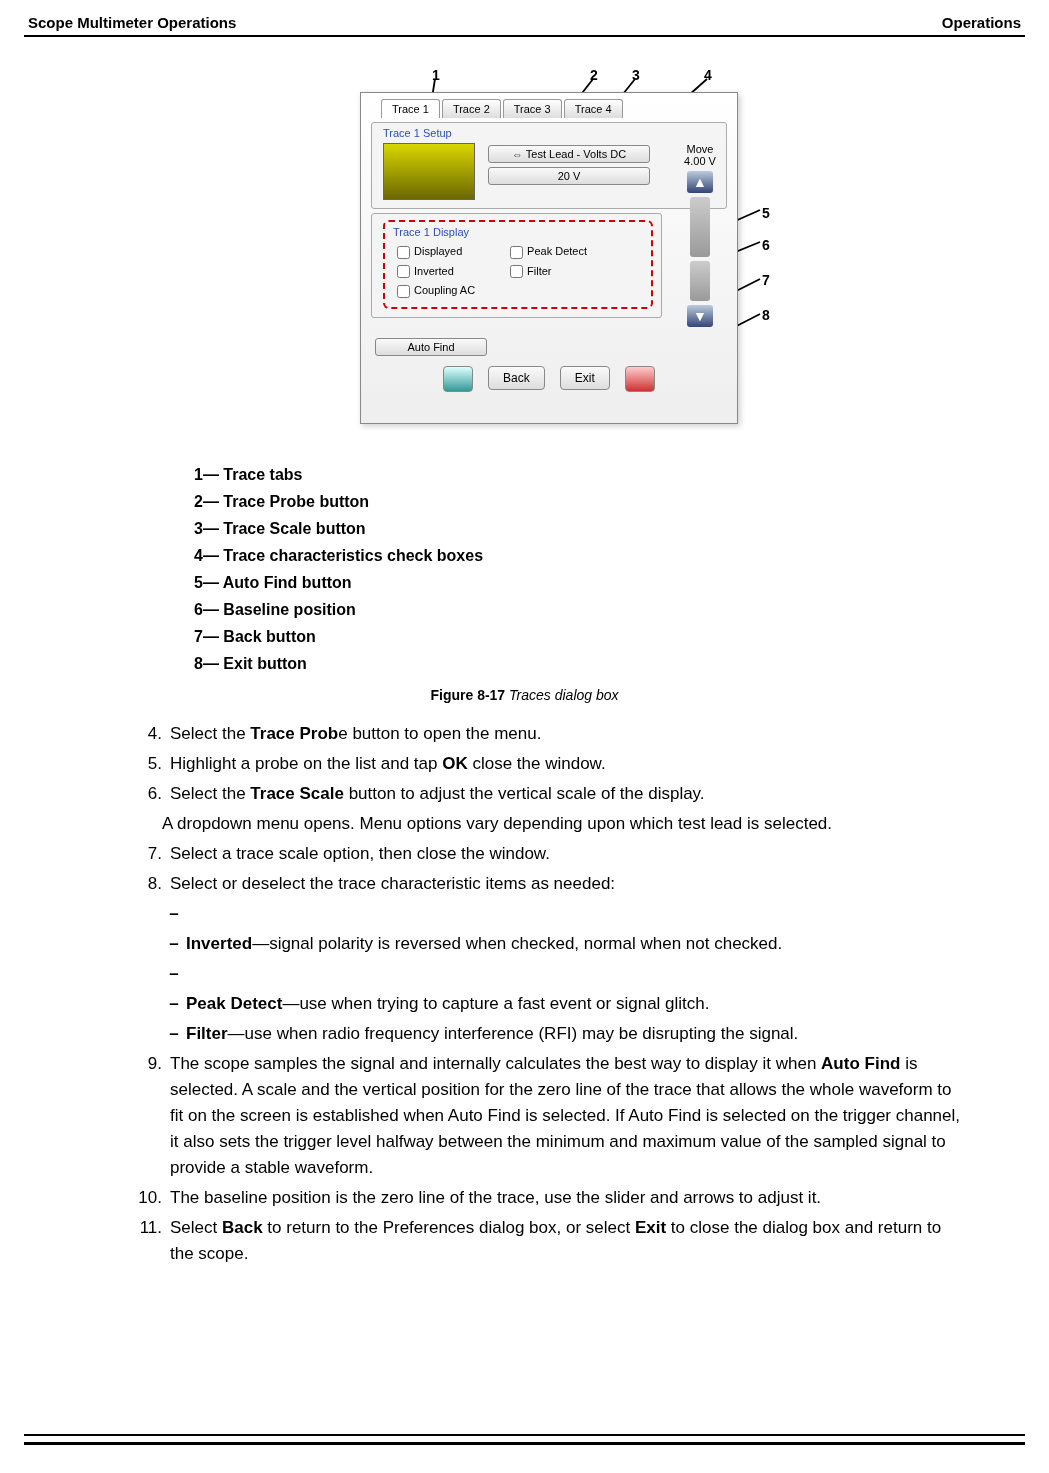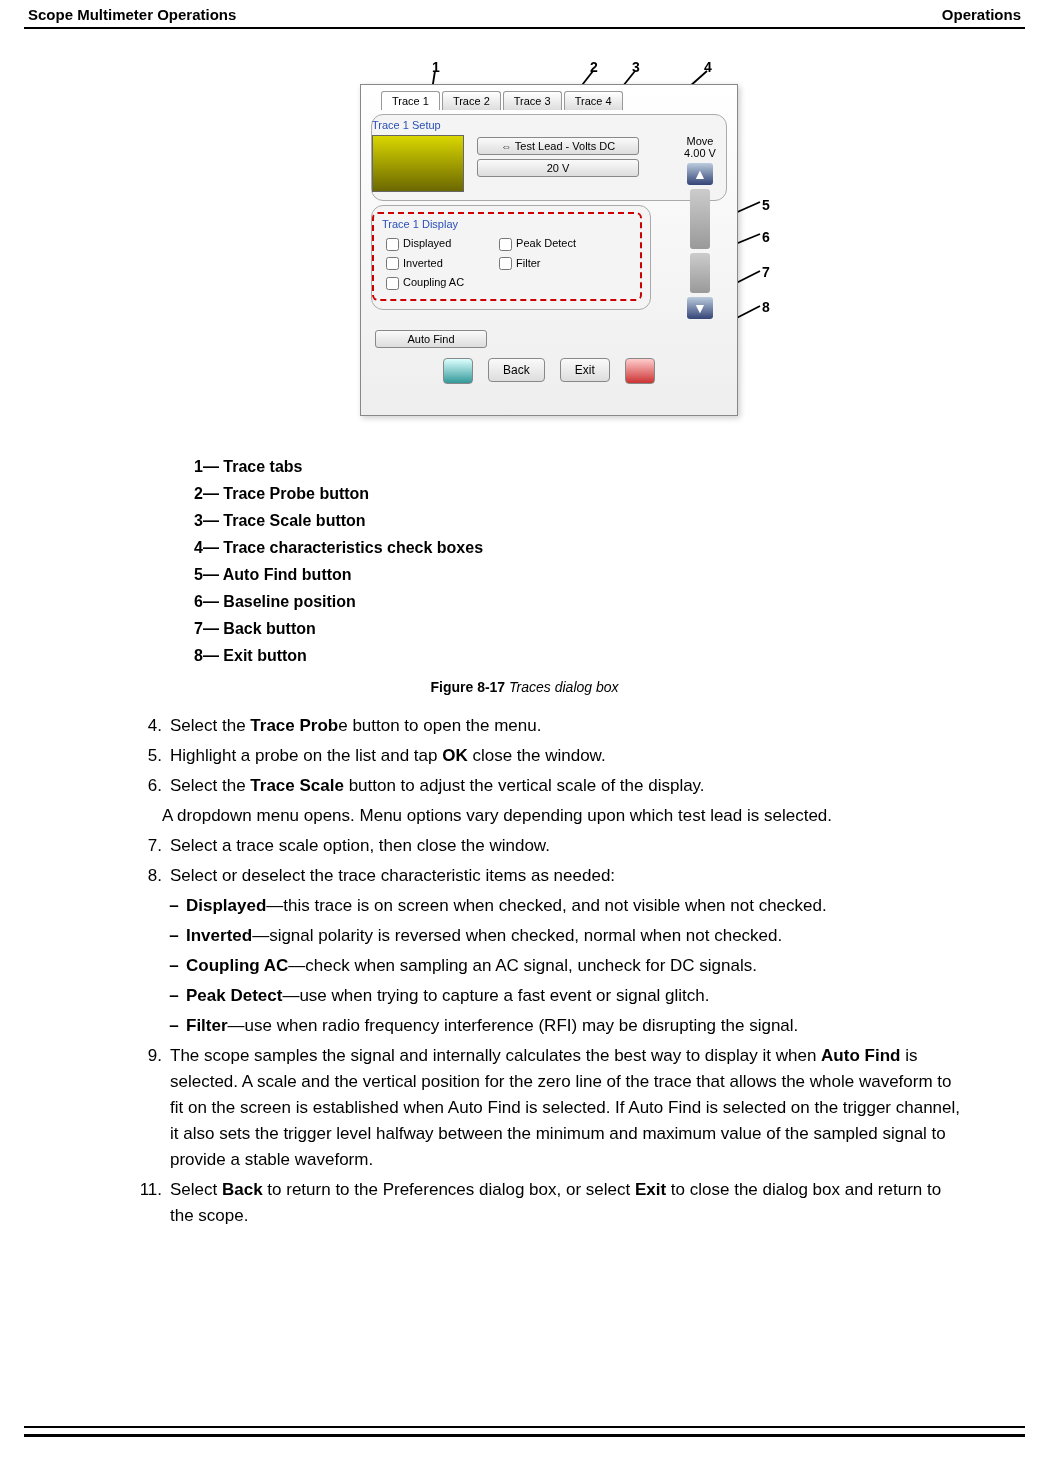--- a/index.html
+++ b/index.html
@@ -17,20 +17,21 @@
     position: relative;
     padding: 0 24px;
     box-sizing: border-box;
   }
   .header-row {
     display: flex;
     justify-content: space-between;
     font-weight: bold;
     font-size: 15px;
     padding: 6px 4px 4px 4px;
+    margin-top: 8px;
   }
   .header-underline {
     border-bottom: 2px solid #000;
     margin: 0 0 30px 0;
   }
 
   .figure-wrap {
     position: relative;
     width: 100%;
     height: 380px;
@@ -101,22 +102,22 @@
     margin-right: 2px;
     border-radius: 3px 3px 0 0;
   }
   .tab.active {
     background: #fff;
     margin-left: 12px;
   }
   .group {
     border: 1px solid #aaa;
     margin: 4px 10px;
-    padding: 6px 8px 8px 0;
-    border-radius: 12px;
+    padding: 6px 8px 8px 11px;
+    border-radius: 3px;
     position: relative;
     background: #f4f4f4;
   }
   .group-title {
     color: #2a4fb7;
     font-size: 11px;
     margin: -2px 0 4px 0;
   }
   .thumb {
     width: 90px;
@@ -393,43 +394,45 @@
         <div class="step-num">7.</div>
         <div class="step-body">Select a trace scale option, then close the window.</div>
       </div>
     <div class="step-row">
         <div class="step-num">8.</div>
         <div class="step-body">Select or deselect the trace characteristic items as needed:</div>
       </div>
     <div class="step-sub">
       <div class="sub-row">
           <div class="sub-dash">–</div>
-          <div class="sub-body"><b>Displayed</b><span>—this trace is on screen when checked, and not visible when not checked.</span></div>
         </div>
       <div class="sub-row">
           <div class="sub-dash">–</div>
           <div class="sub-body"><b>Inverted</b><span>—signal polarity is reversed when checked, normal when not checked.</span></div>
         </div>
       <div class="sub-row">
           <div class="sub-dash">–</div>
-          <div class="sub-body"><b>Coupling AC</b><span>—check when sampling an AC signal, uncheck for DC signals.</span></div>
         </div>
       <div class="sub-row">
           <div class="sub-dash">–</div>
           <div class="sub-body"><b>Peak Detect</b><span>—use when trying to capture a fast event or signal glitch.</span></div>
         </div>
       <div class="sub-row">
           <div class="sub-dash">–</div>
           <div class="sub-body"><b>Filter</b><span>—use when radio frequency interference (RFI) may be disrupting the signal.</span></div>
         </div>
     </div>
     <div class="step-row">
         <div class="step-num">9.</div>
         <div class="step-body"><span>The scope samples the signal and internally calculates the best way to display it when </span><b>Auto Find</b><span> is selected. A scale and the vertical position for the zero line of the trace that allows the whole waveform to fit on the screen is established when Auto Find is selected. If Auto Find is selected on the trigger channel, it also sets the trigger level halfway between the minimum and maximum value of the sampled signal to provide a stable waveform.</span></div>
       </div>
     <div class="step-row">
+        <div class="step-num">10.</div>
+        <div class="step-body">The baseline position is the zero line of the trace, use the slider and arrows to adjust it.</div>
+      </div>
+    <div class="step-row">
         <div class="step-num">11.</div>
         <div class="step-body"><span>Select </span><b>Back</b><span> to return to the Preferences dialog box, or select </span><b>Exit</b><span> to close the dialog box and return to the scope.</span></div>
       </div>
   </div>
 
   <div class="footer-line"></div>
 </div>
 
 </body></html>

